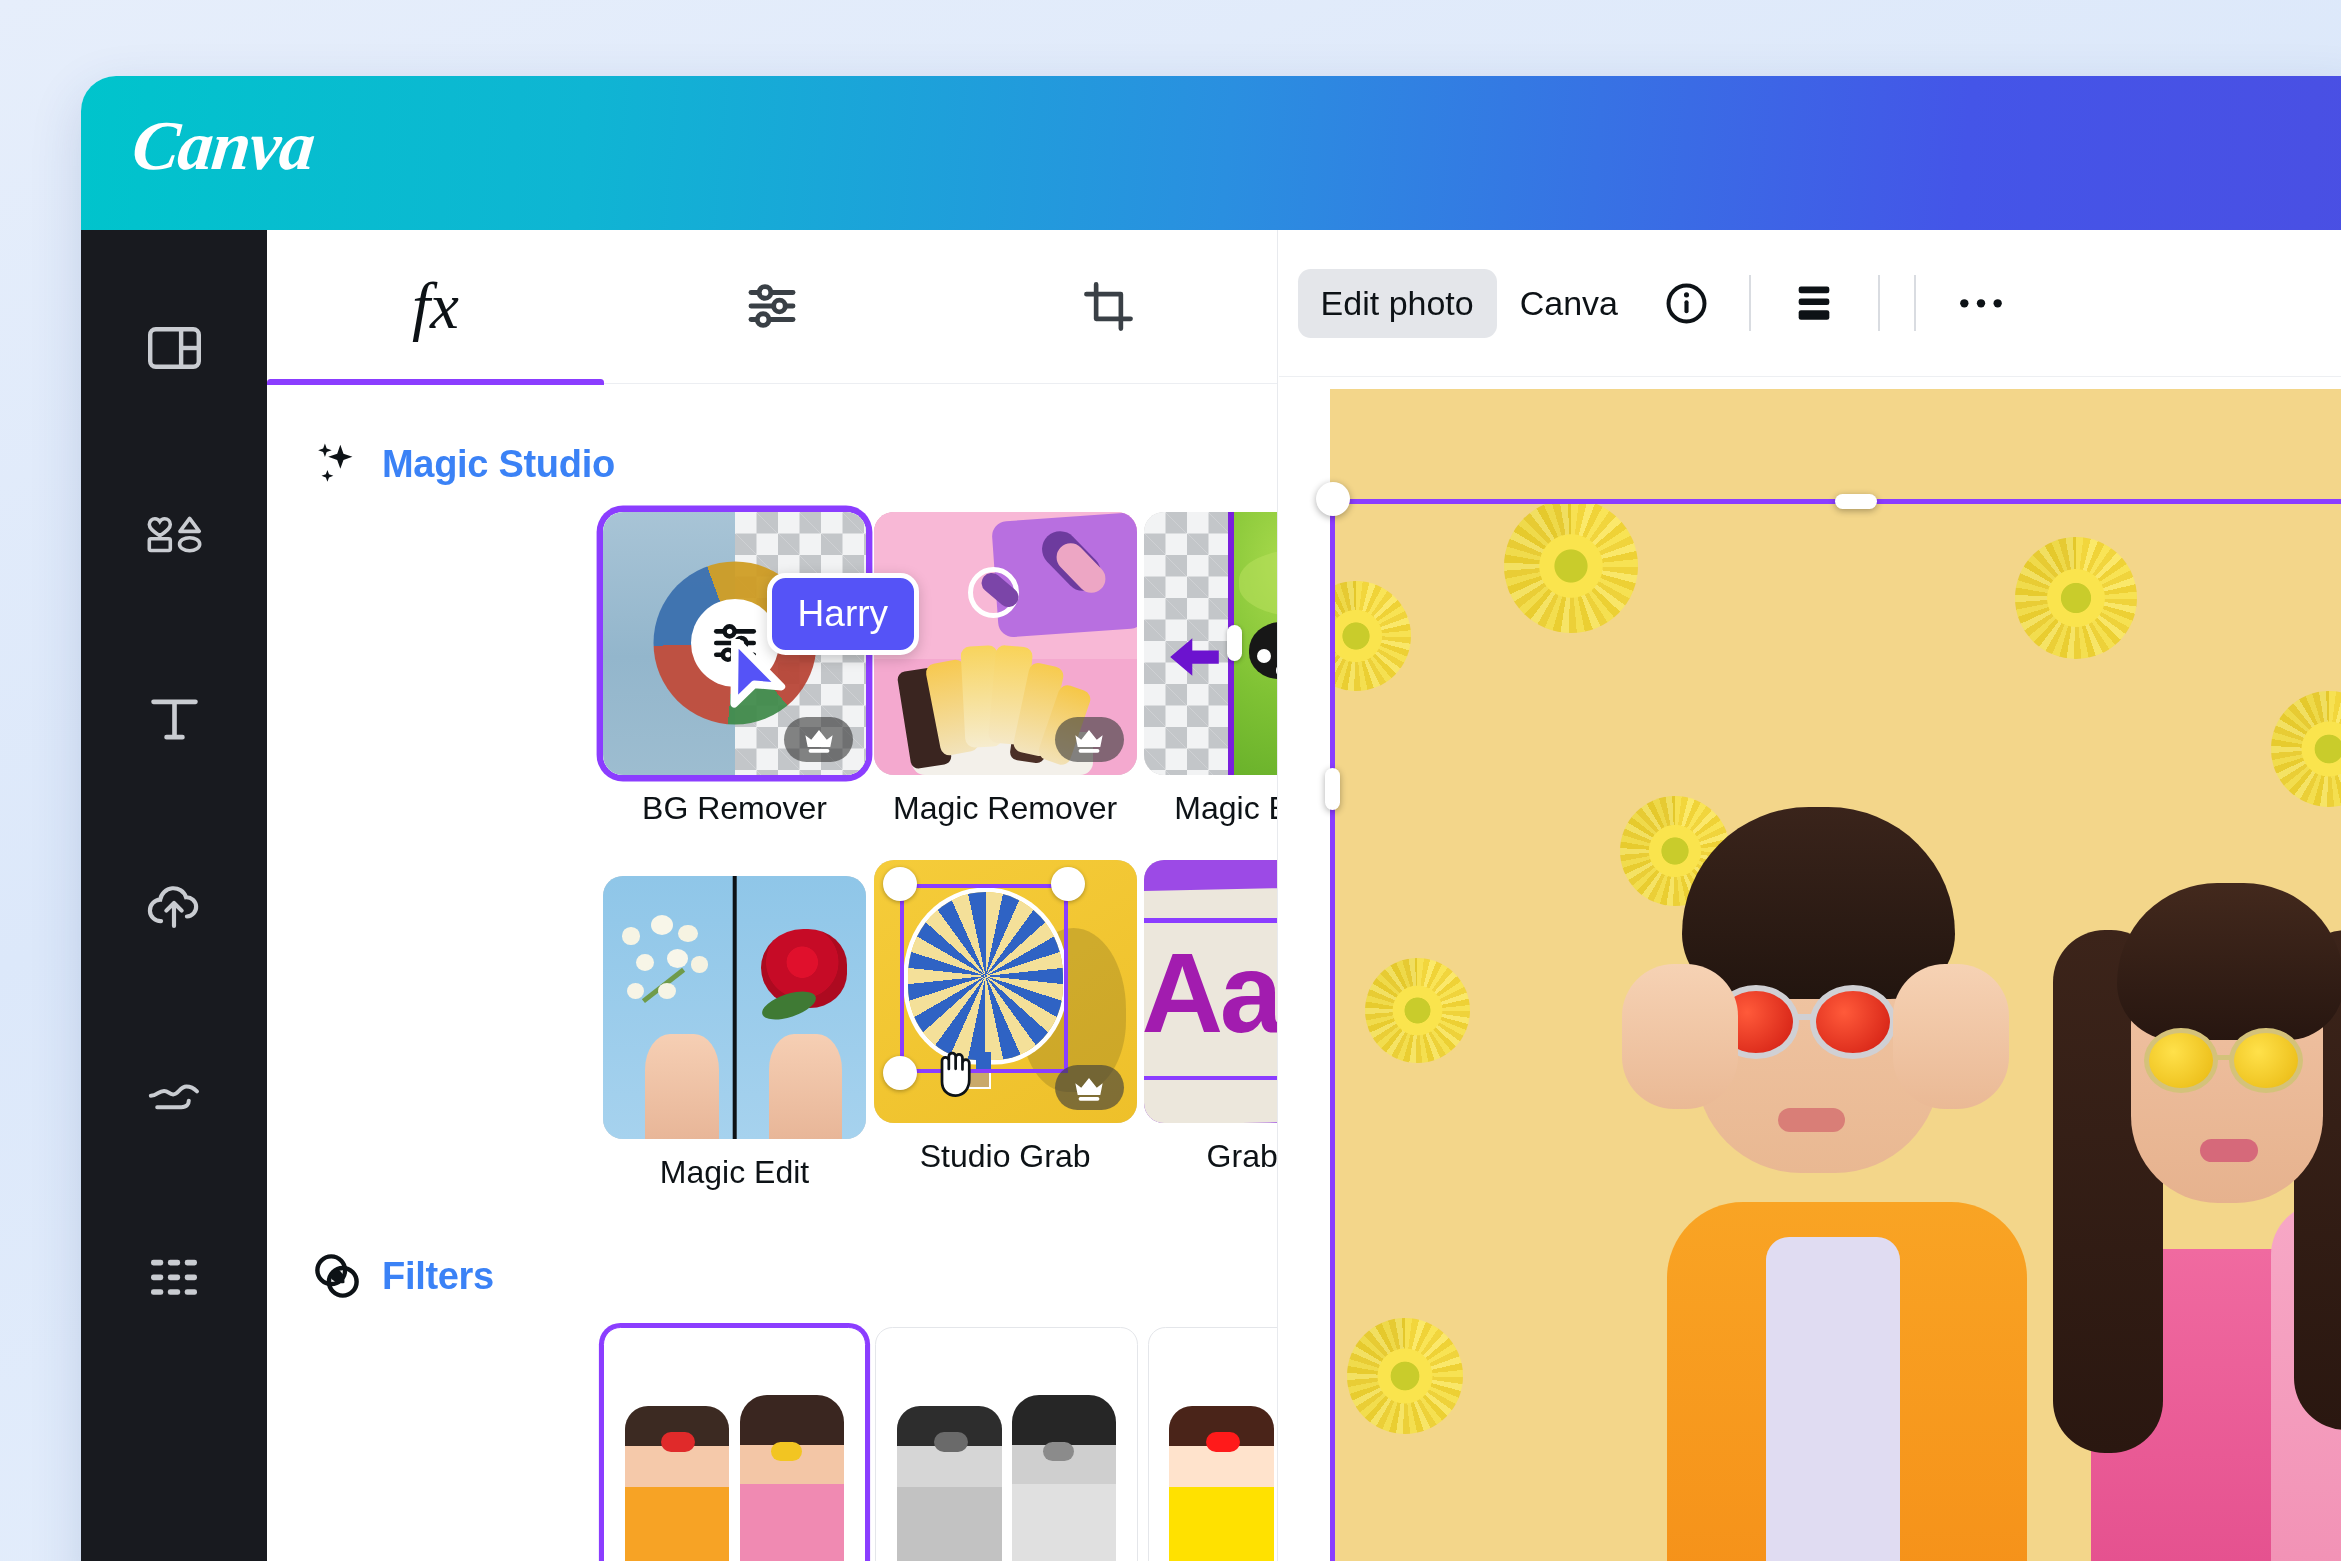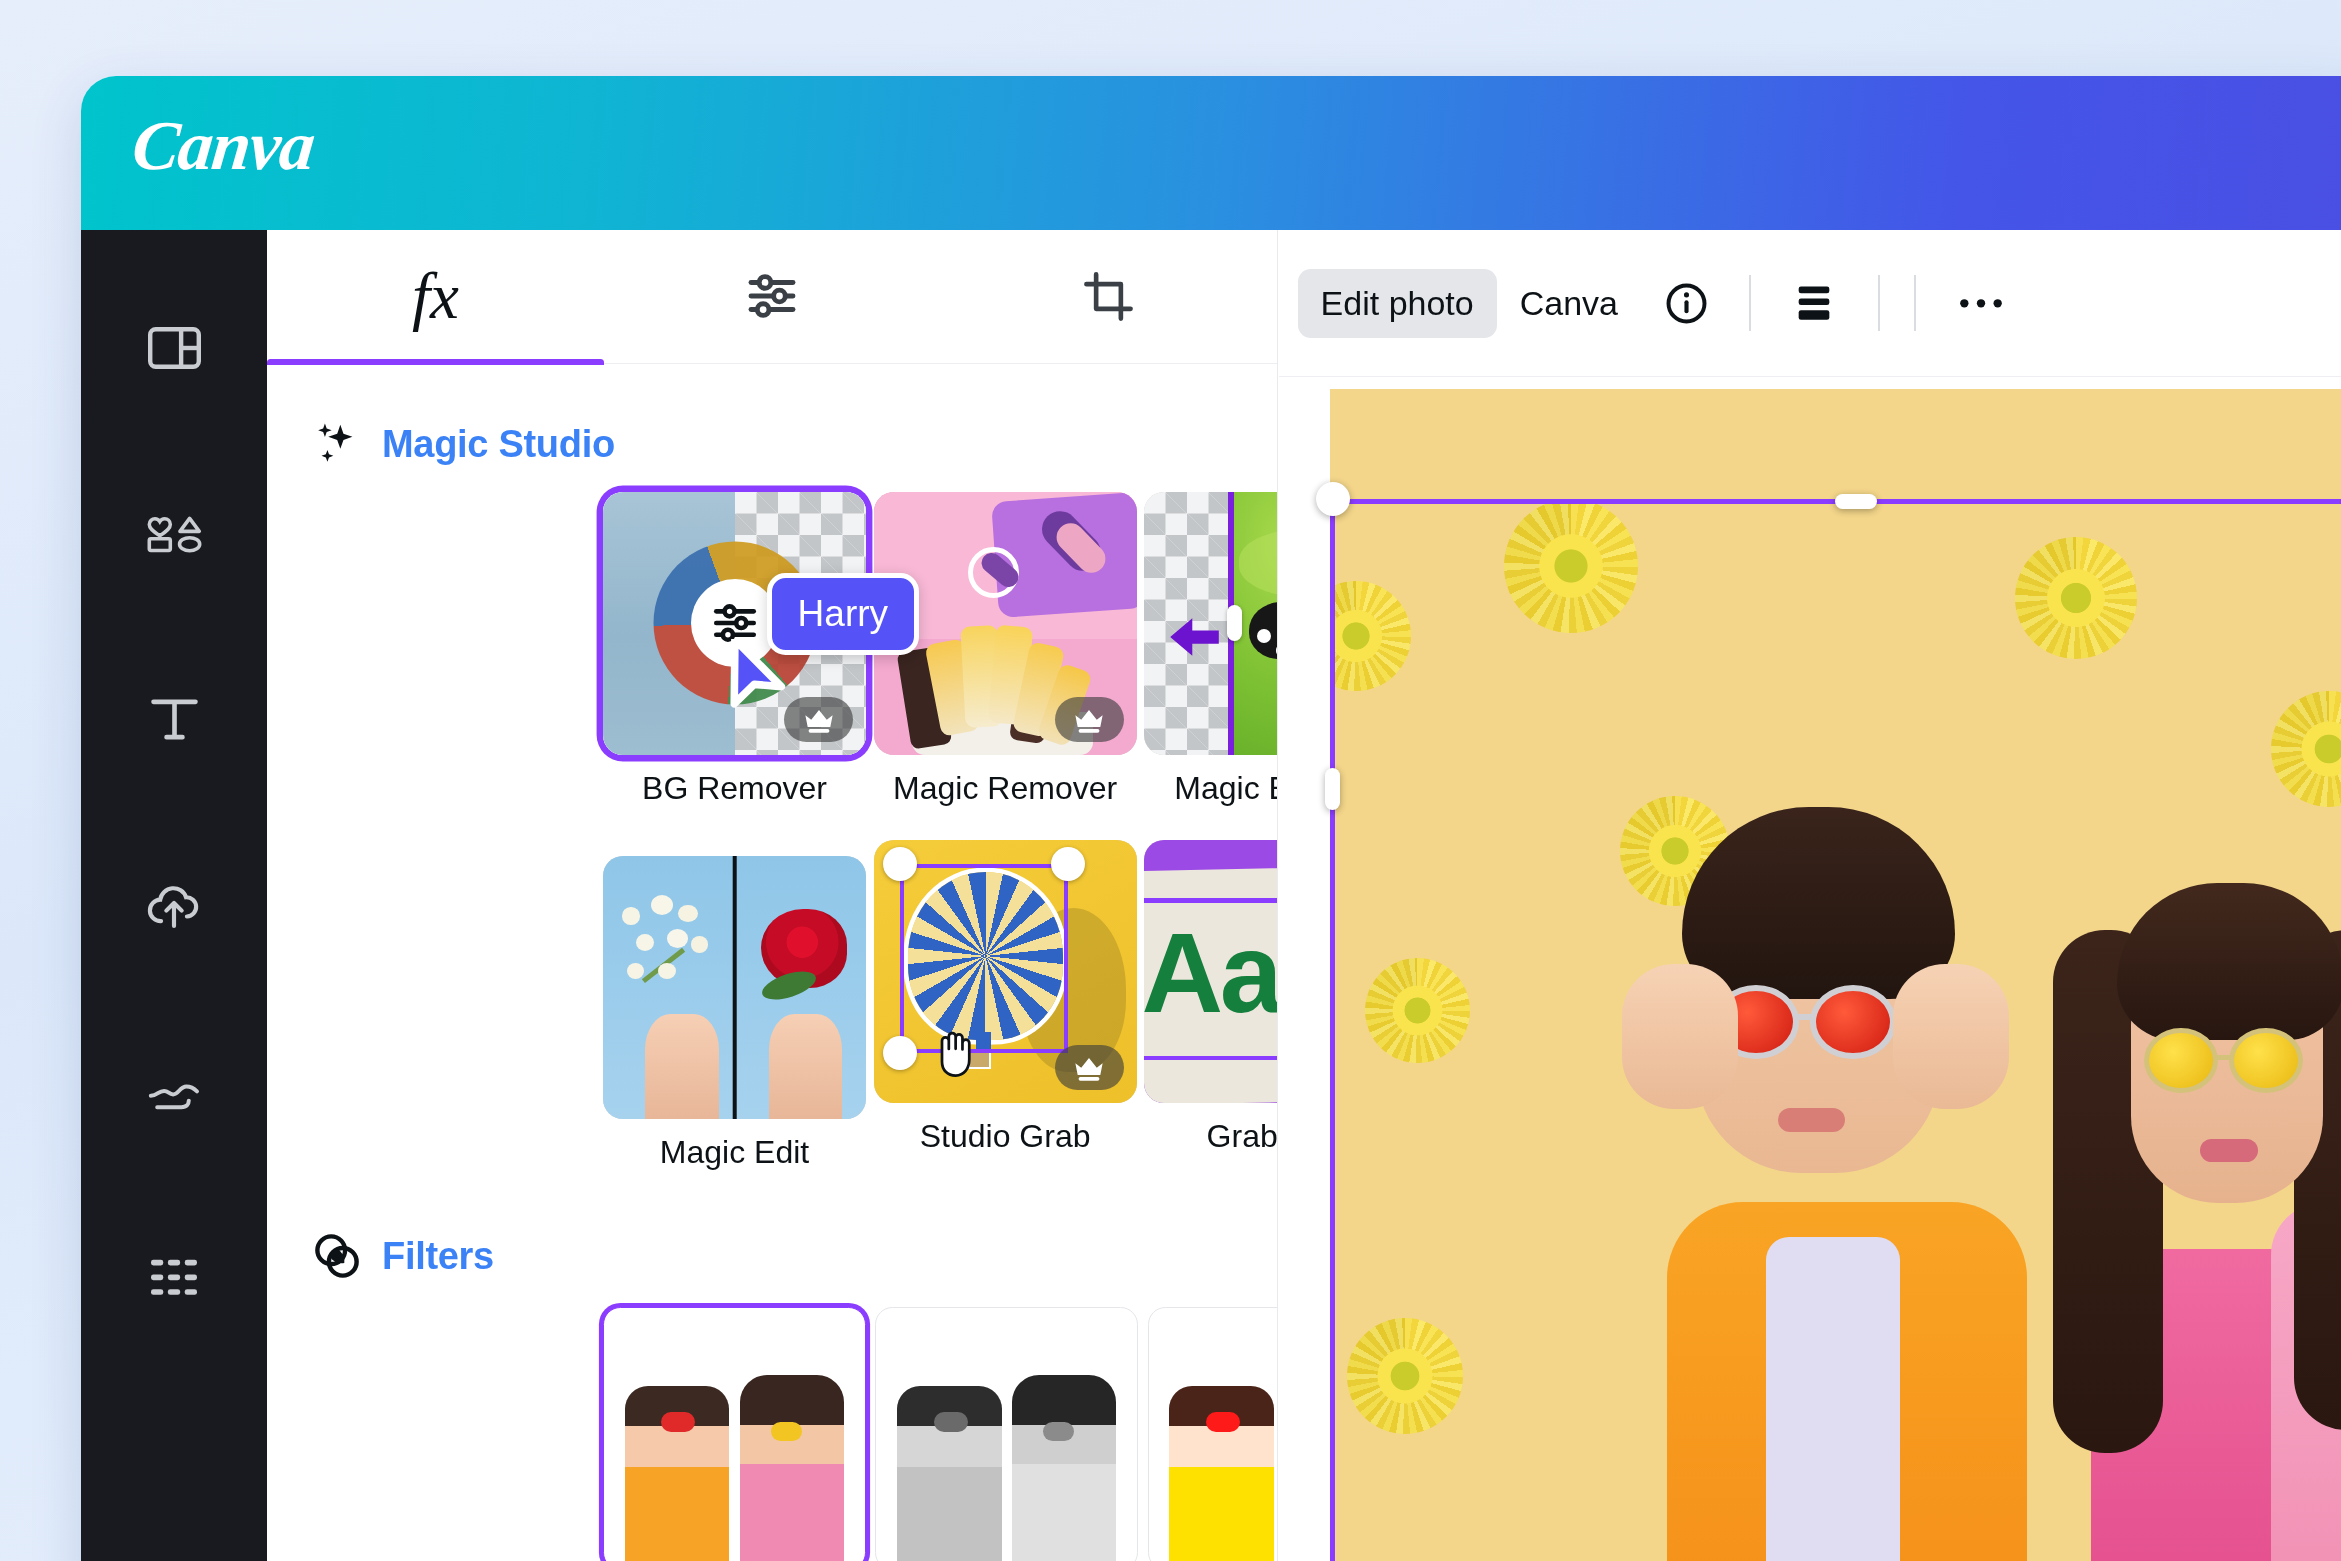--- a/index.html
+++ b/index.html
@@ -61,21 +61,21 @@
   #panel {
     position: absolute;
     left: 186px; top: 154px;
     width: 1011px; height: 1368px;
     background: #ffffff;
     border-right: 1.2px solid #e8eaee;
     overflow: hidden;
   }
   #tabs {
     display: flex;
-    height: 134px;
+    height: 154px;
     border-bottom: 1.7px solid #eceef2;
   }
   .tab {
     flex: 1;
     display: flex; align-items: center; justify-content: center;
     position: relative;
     cursor: pointer;
   }
   .tab .tab-underline {
     position: absolute; bottom: -1.7px; left: 0;
@@ -520,21 +520,21 @@
         <div class="tool-label">Studio Grab</div>
       </div>
 
       <div class="tool-cell" style="margin-top:28px">
         <div class="tool-thumb">
           <div style="position:absolute;inset:0;background:#9c4ae6"></div>
           <div style="position:absolute;left:-6%;top:11%;width:86%;height:89%;background:#ece7dc;border-radius:0 15px 0 0;transform:rotate(-1.2deg)"></div>
           <div style="position:absolute;left:0;top:22%;width:70%;height:4.6px;background:#8b3dff"></div>
           <div style="position:absolute;left:0;top:82%;width:70%;height:4.6px;background:#8b3dff"></div>
 
-          <div style="font-family:'Liberation Sans',sans-serif;font-weight:700;font-size:113px;color:#15803d;position:absolute;left:-1%;top:26%;letter-spacing:-3.5px">Aa</div>
+          <div style="font-family:'Liberation Sans',sans-serif;font-weight:700;font-size:113px;color:#a21caf;position:absolute;left:-1%;top:26%;letter-spacing:-3.5px">Aa</div>
 
         </div>
         <div class="tool-label">Grab Text</div>
       </div>
     </div>
 
     <div class="section-head" style="margin-top:51px">
       <span>
         <svg width="50" height="50" viewBox="0 0 26 26">
           <circle cx="10" cy="10" r="7.2" fill="none" stroke="#0d1216" stroke-width="2.3"></circle>

